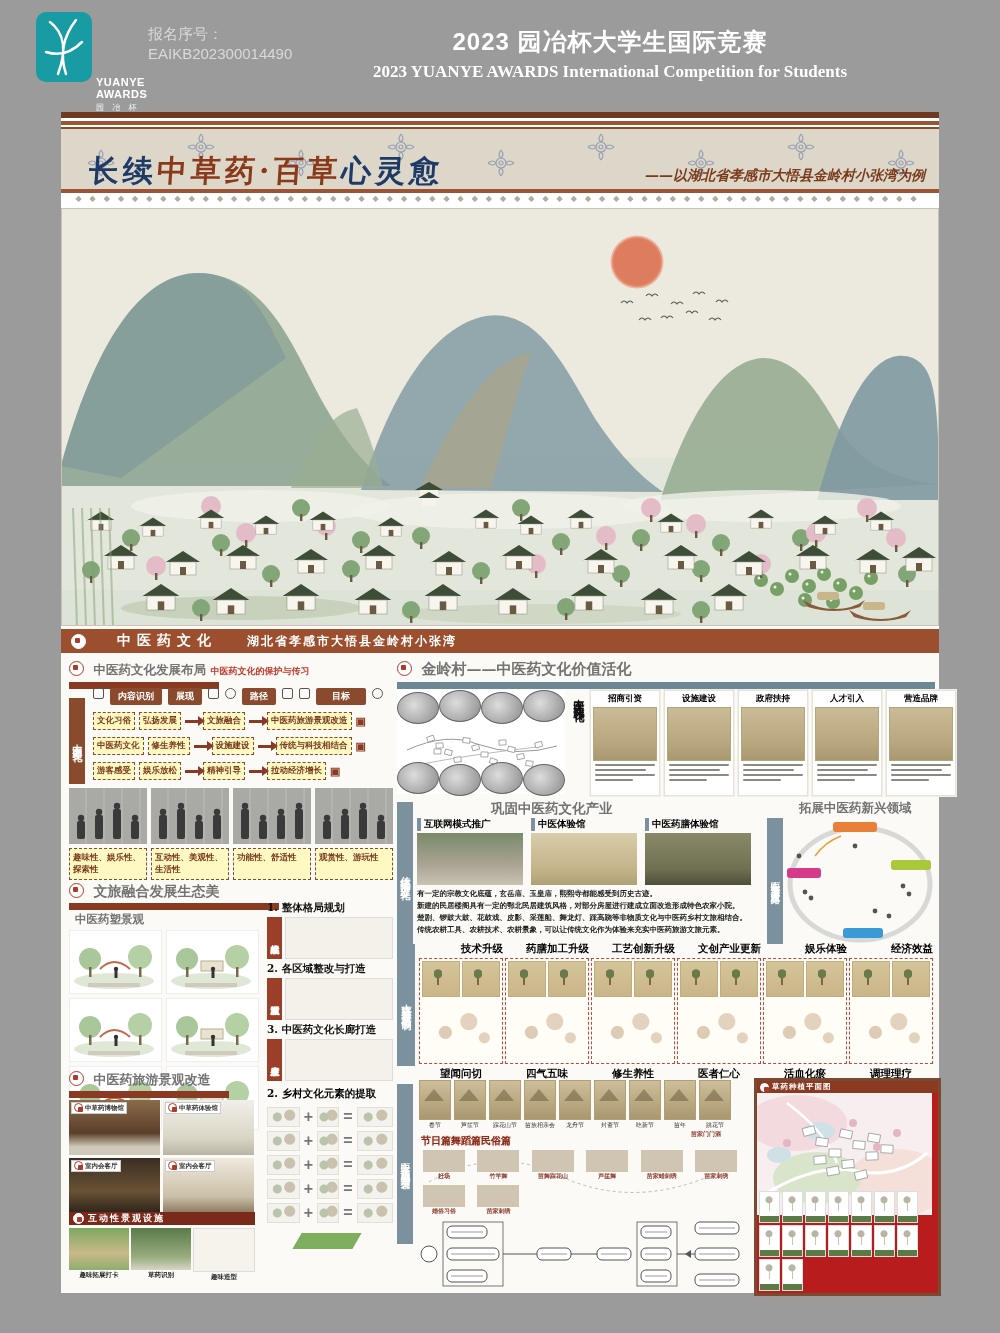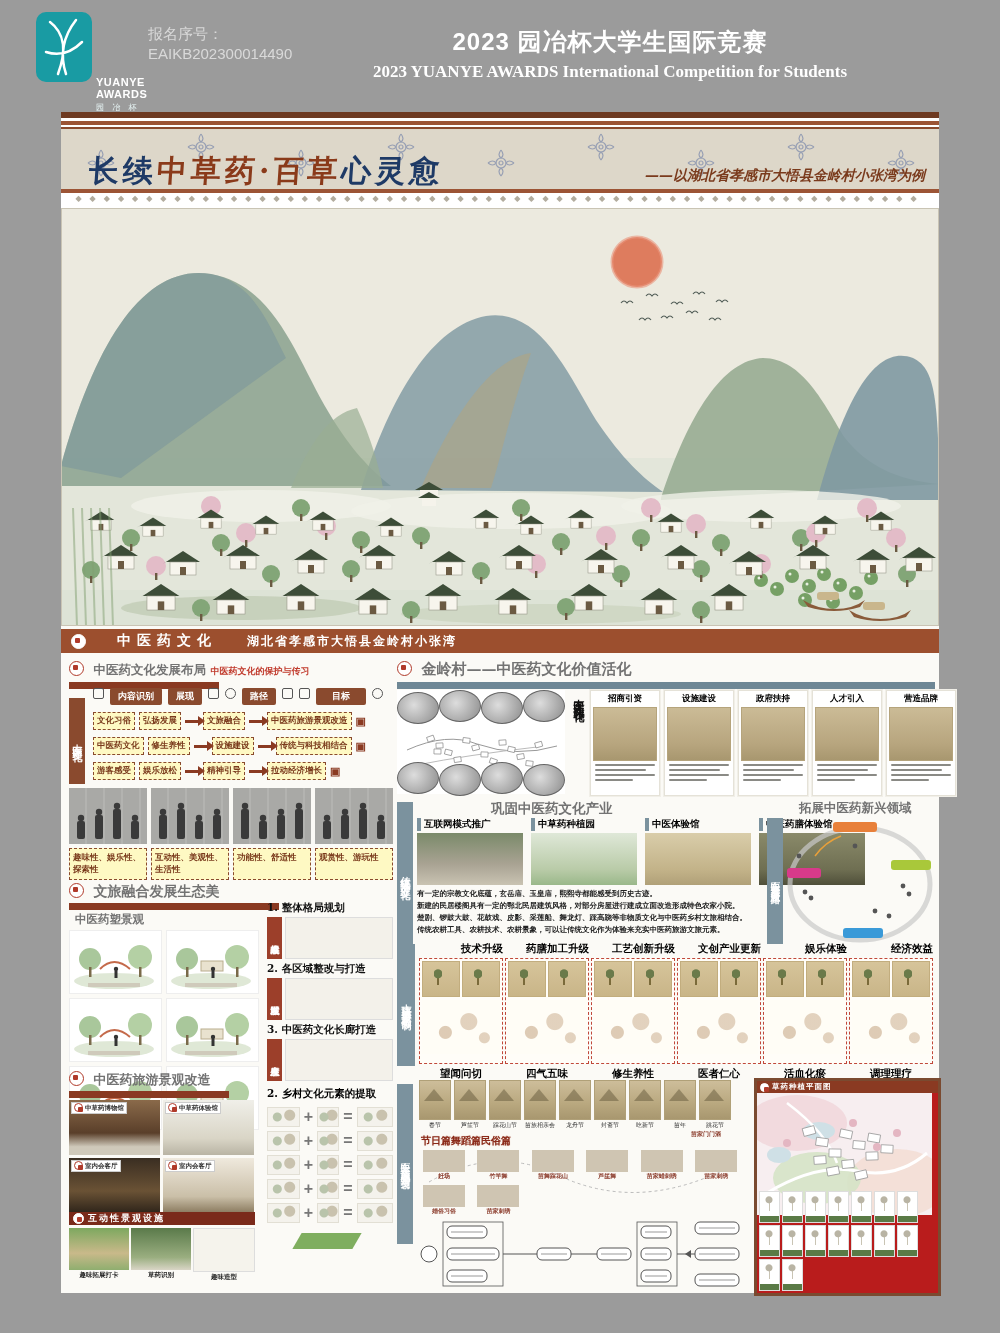--- a/index.html
+++ b/index.html
@@ -928,24 +928,20 @@
 
   <div class="vlab blue abs" style="left:336px;top:690px;width:16px;height:148px;font-size:10px;">传统经济产业文化</div>
   <div class="abs sec-title" style="left:430px;top:688px;font-size:13.5px;">巩固中医药文化产业</div>
   <div class="abs" style="left:356px;top:706px;display:flex;gap:8px;">
 
       <div class="icard">
         <div class="ih">互联网模式推广</div>
         <div class="iimg ii0"></div>
       </div>
 
-      <div class="icard">
-        <div class="ih">中草药种植园</div>
-        <div class="iimg ii1"></div>
-      </div>
 
       <div class="icard">
         <div class="ih">中医体验馆</div>
         <div class="iimg ii2"></div>
       </div>
 
       <div class="icard">
         <div class="ih">中医药膳体验馆</div>
         <div class="iimg ii3"></div>
       </div>

